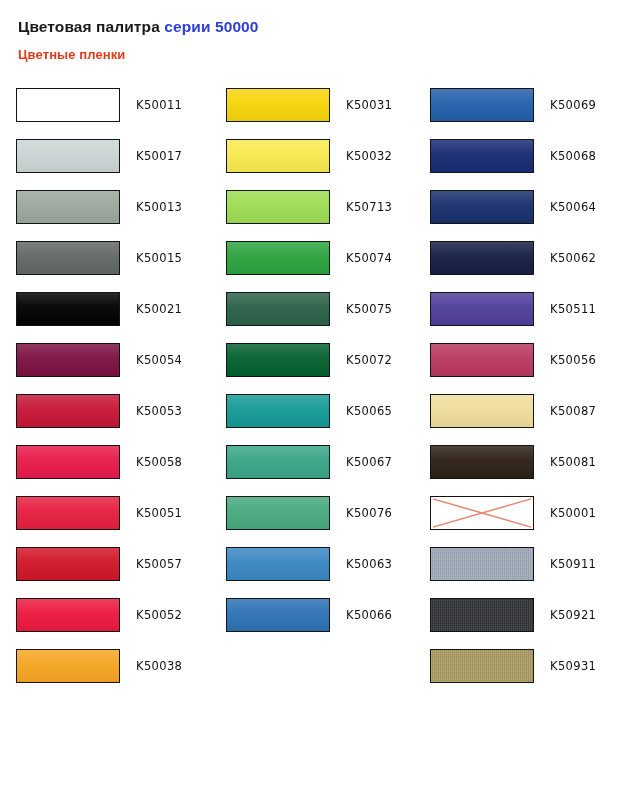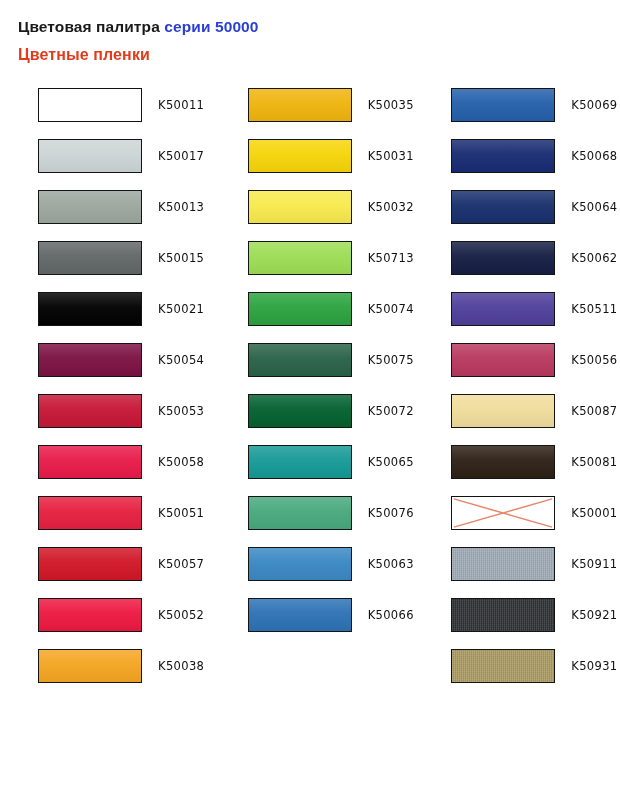--- a/index.html
+++ b/index.html
@@ -32,38 +32,37 @@
     letter-spacing: 0.1px;
     white-space: nowrap;
     line-height: 18px;
   }
   .title .accent {
     color: #2b3fd4;
     text-align: center;
   }
   .subtitle {
     margin-top: 12px;
-    font-size: 16px;
+    font-size: 13px;
     font-weight: bold;
     color: #e03c1c;
     letter-spacing: 0.1px;
     line-height: 14px;
   }
   .columns {
     position: absolute;
     left: 0;
     top: 88px;
     width: 620px;
     display: flex;
     flex-direction: row;
   }
   .column {
     width: 210px;
     position: relative;
-    padding-left: 22px;
   }
   .column.col-3 {
     width: 200px;
   }
   .swatch-row {
     height: 51px;
     display: flex;
     flex-direction: row;
     align-items: flex-start;
     padding-left: 16px;
@@ -199,26 +198,20 @@
         </div>
         <div class="swatch-row">
           <div class="swatch" style="background: rgb(245, 166, 35);">
             <span class="sheen"></span>
           </div>
           <div class="code">K50038</div>
         </div>
       </div>
       <div class="column">
         <div class="swatch-row">
-          <div class="swatch" style="background: rgb(239, 180, 14);">
-            <span class="sheen"></span>
-          </div>
-          <div class="code">K50035</div>
-        </div>
-        <div class="swatch-row">
           <div class="swatch" style="background: rgb(246, 213, 10);">
             <span class="sheen"></span>
           </div>
           <div class="code">K50031</div>
         </div>
         <div class="swatch-row">
           <div class="swatch" style="background: rgb(248, 234, 78);">
             <span class="sheen"></span>
           </div>
           <div class="code">K50032</div>
@@ -245,20 +238,26 @@
           <div class="swatch" style="background: rgb(4, 97, 47);">
             <span class="sheen"></span>
           </div>
           <div class="code">K50072</div>
         </div>
         <div class="swatch-row">
           <div class="swatch" style="background: rgb(22, 154, 151);">
             <span class="sheen"></span>
           </div>
           <div class="code">K50065</div>
+        </div>
+        <div class="swatch-row">
+          <div class="swatch" style="background: rgb(58, 165, 136);">
+            <span class="sheen"></span>
+          </div>
+          <div class="code">K50067</div>
         </div>
         <div class="swatch-row">
           <div class="swatch" style="background: rgb(72, 169, 126);">
             <span class="sheen"></span>
           </div>
           <div class="code">K50076</div>
         </div>
         <div class="swatch-row">
           <div class="swatch" style="background: rgb(59, 136, 195);">
             <span class="sheen"></span>

